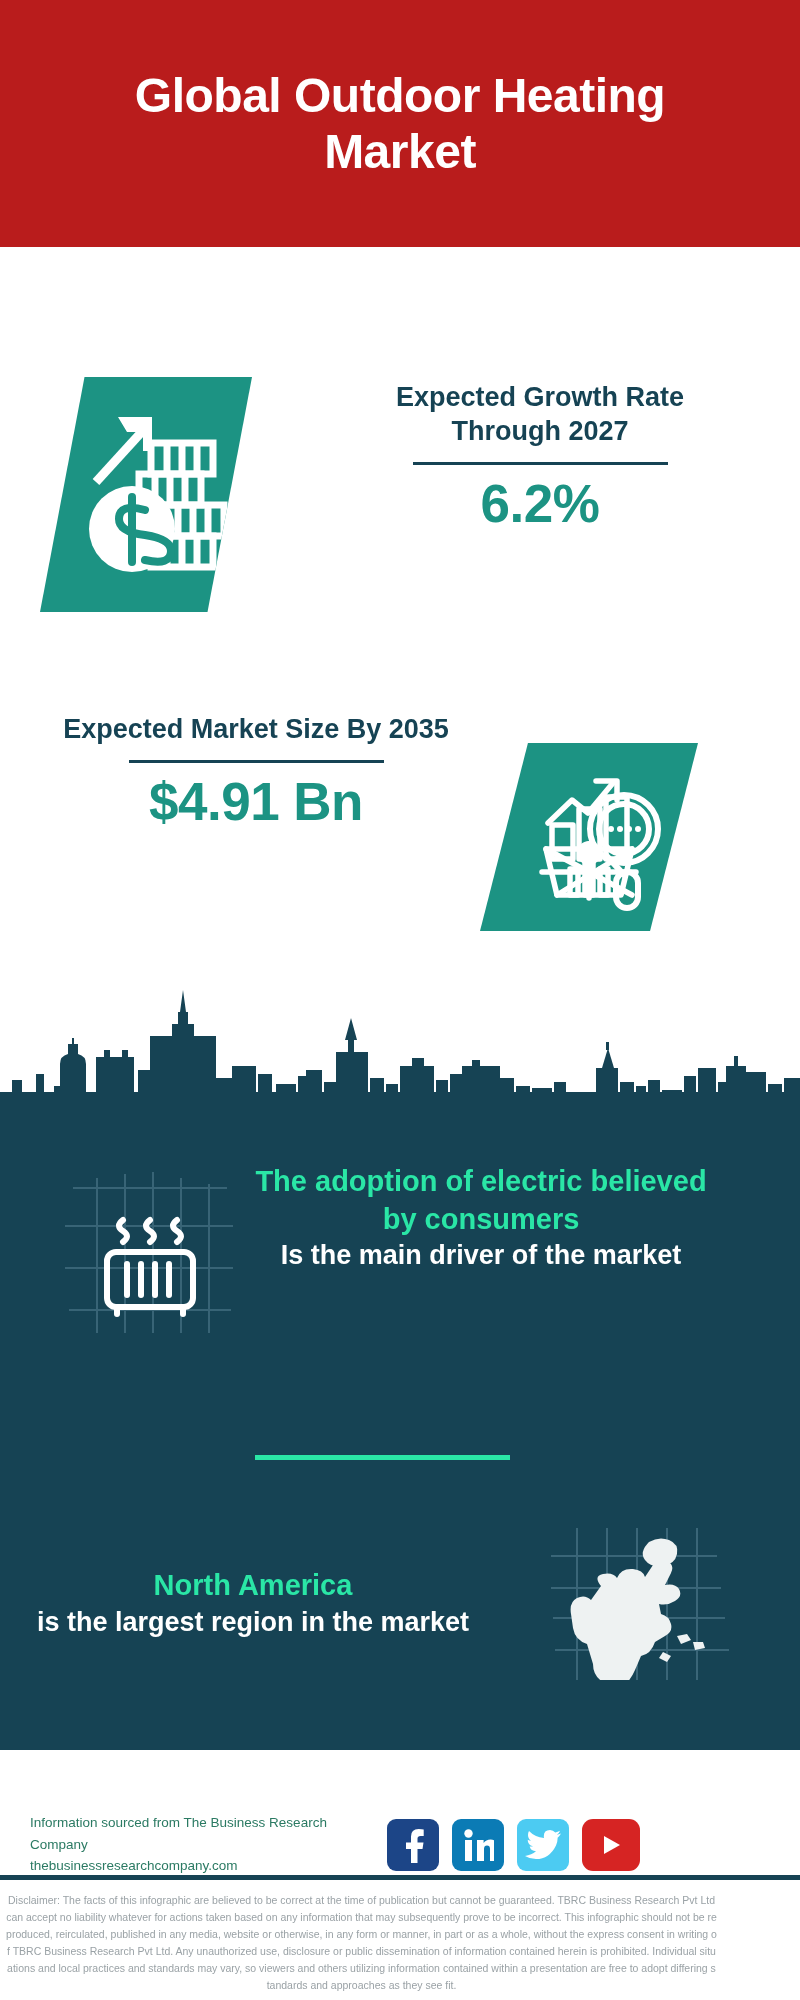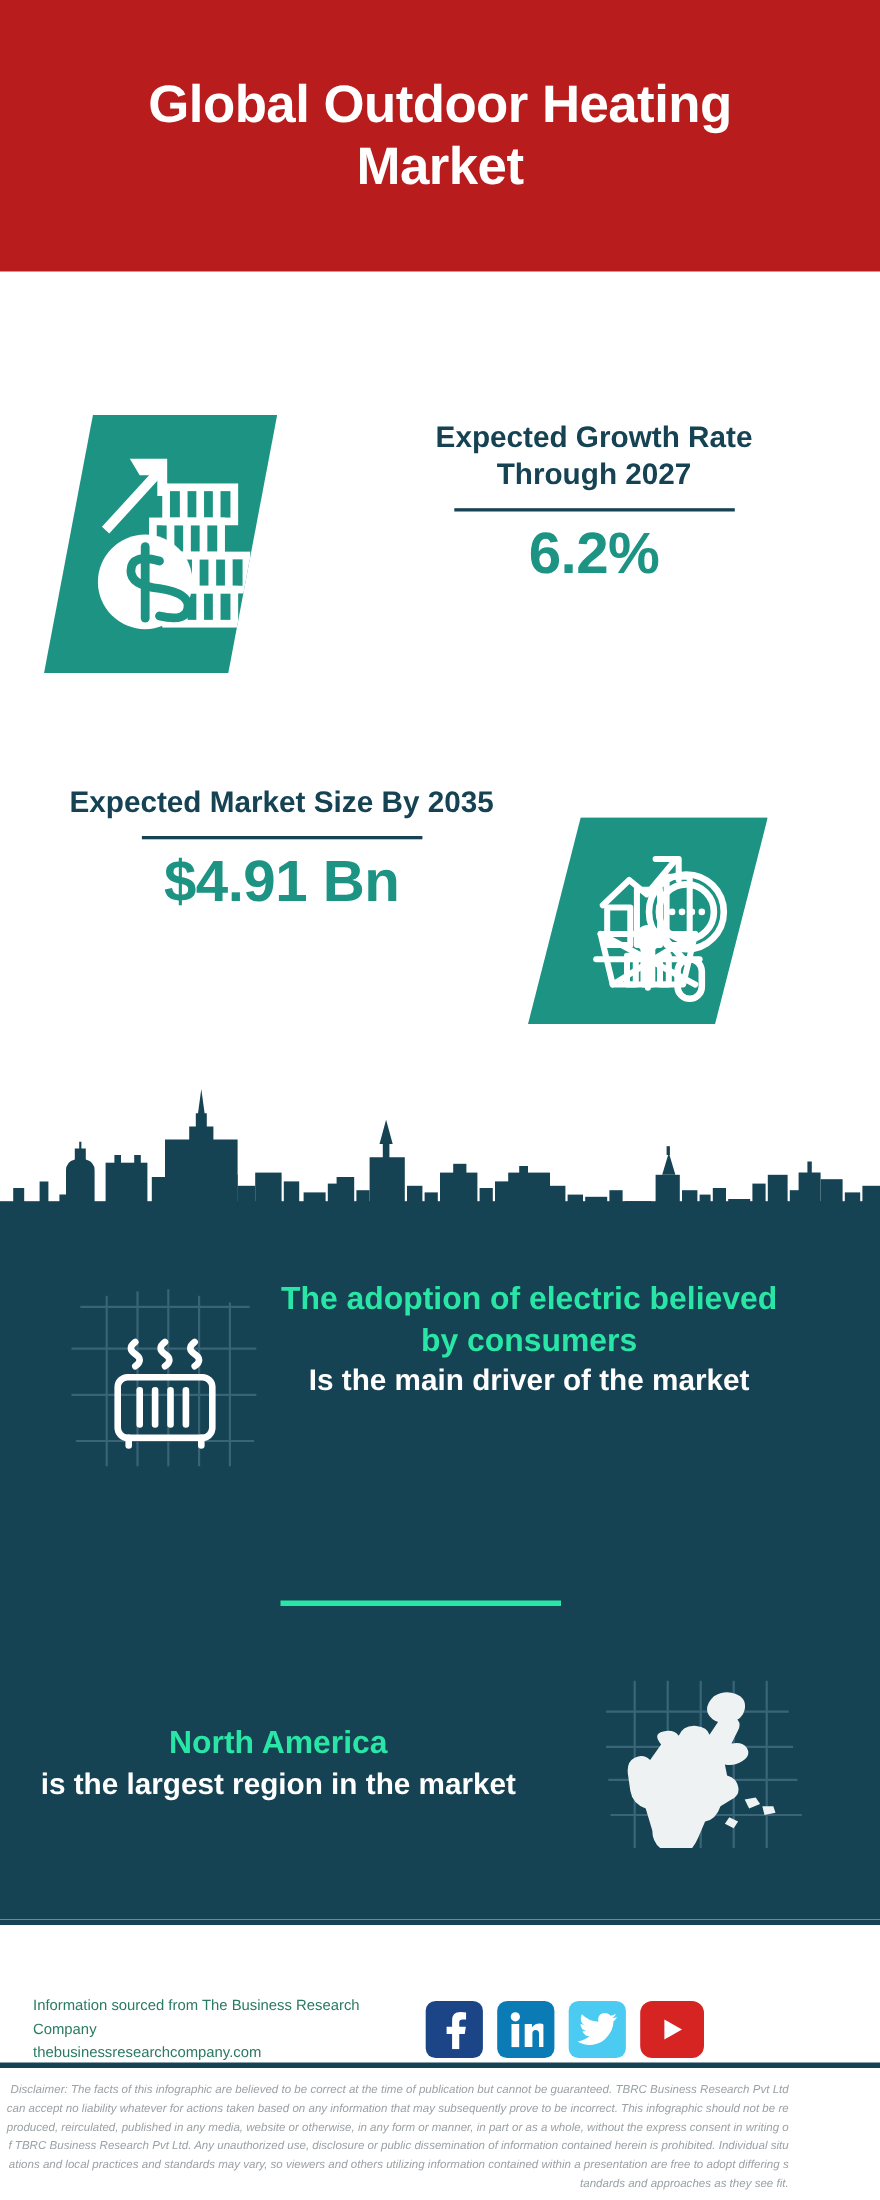--- a/index.html
+++ b/index.html
@@ -118,21 +118,21 @@
   .soc-fb { background:#1c4587; }
   .soc-li { background:#0b7bb5; }
   .soc-tw { background:#4ccbf2; }
   .soc-yt { background:#d62423; border-radius:11px; width:58px; }
 
   
   .disclaimer {
     position:absolute; left:0; top:1890px; width:723px;
     padding:2px 6px 0 6px;
     color:#9aa2a6; font-size:10.5px; line-height:1.62;
-    text-align:right; word-break:break-all;font-style:italic;
+    text-align:center; word-break:break-all;
   }
 </style>
 </head>
 <body>
 
 <div class="header">
   <div class="header-title">Global Outdoor Heating Market</div>
 </div>
 
 <div class="white-mid"></div>

